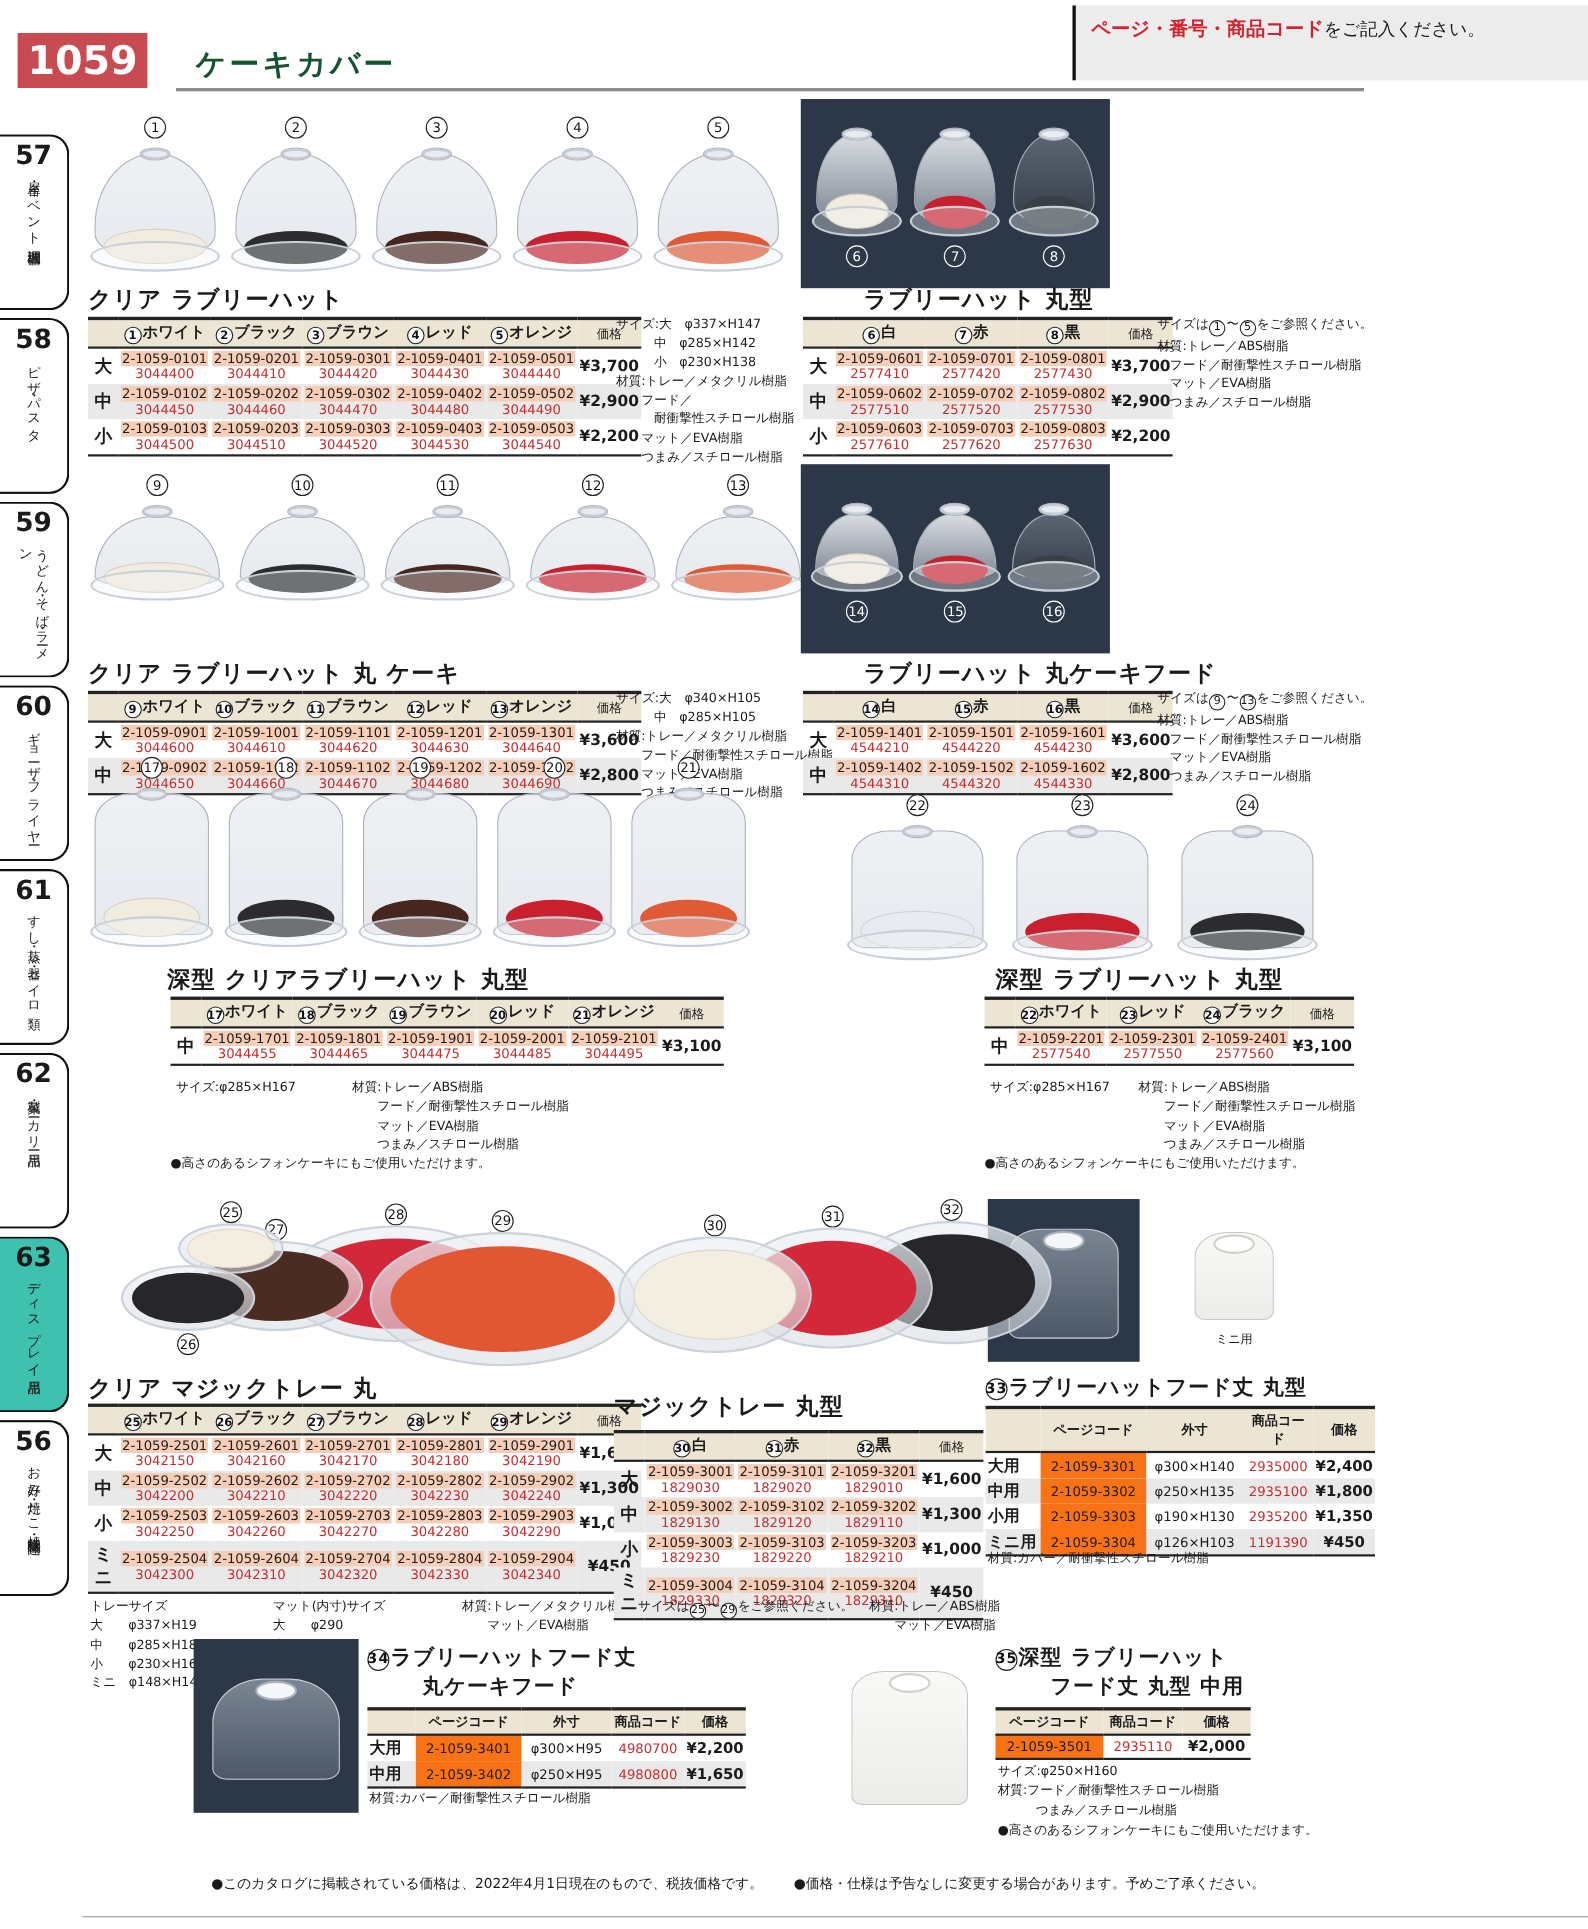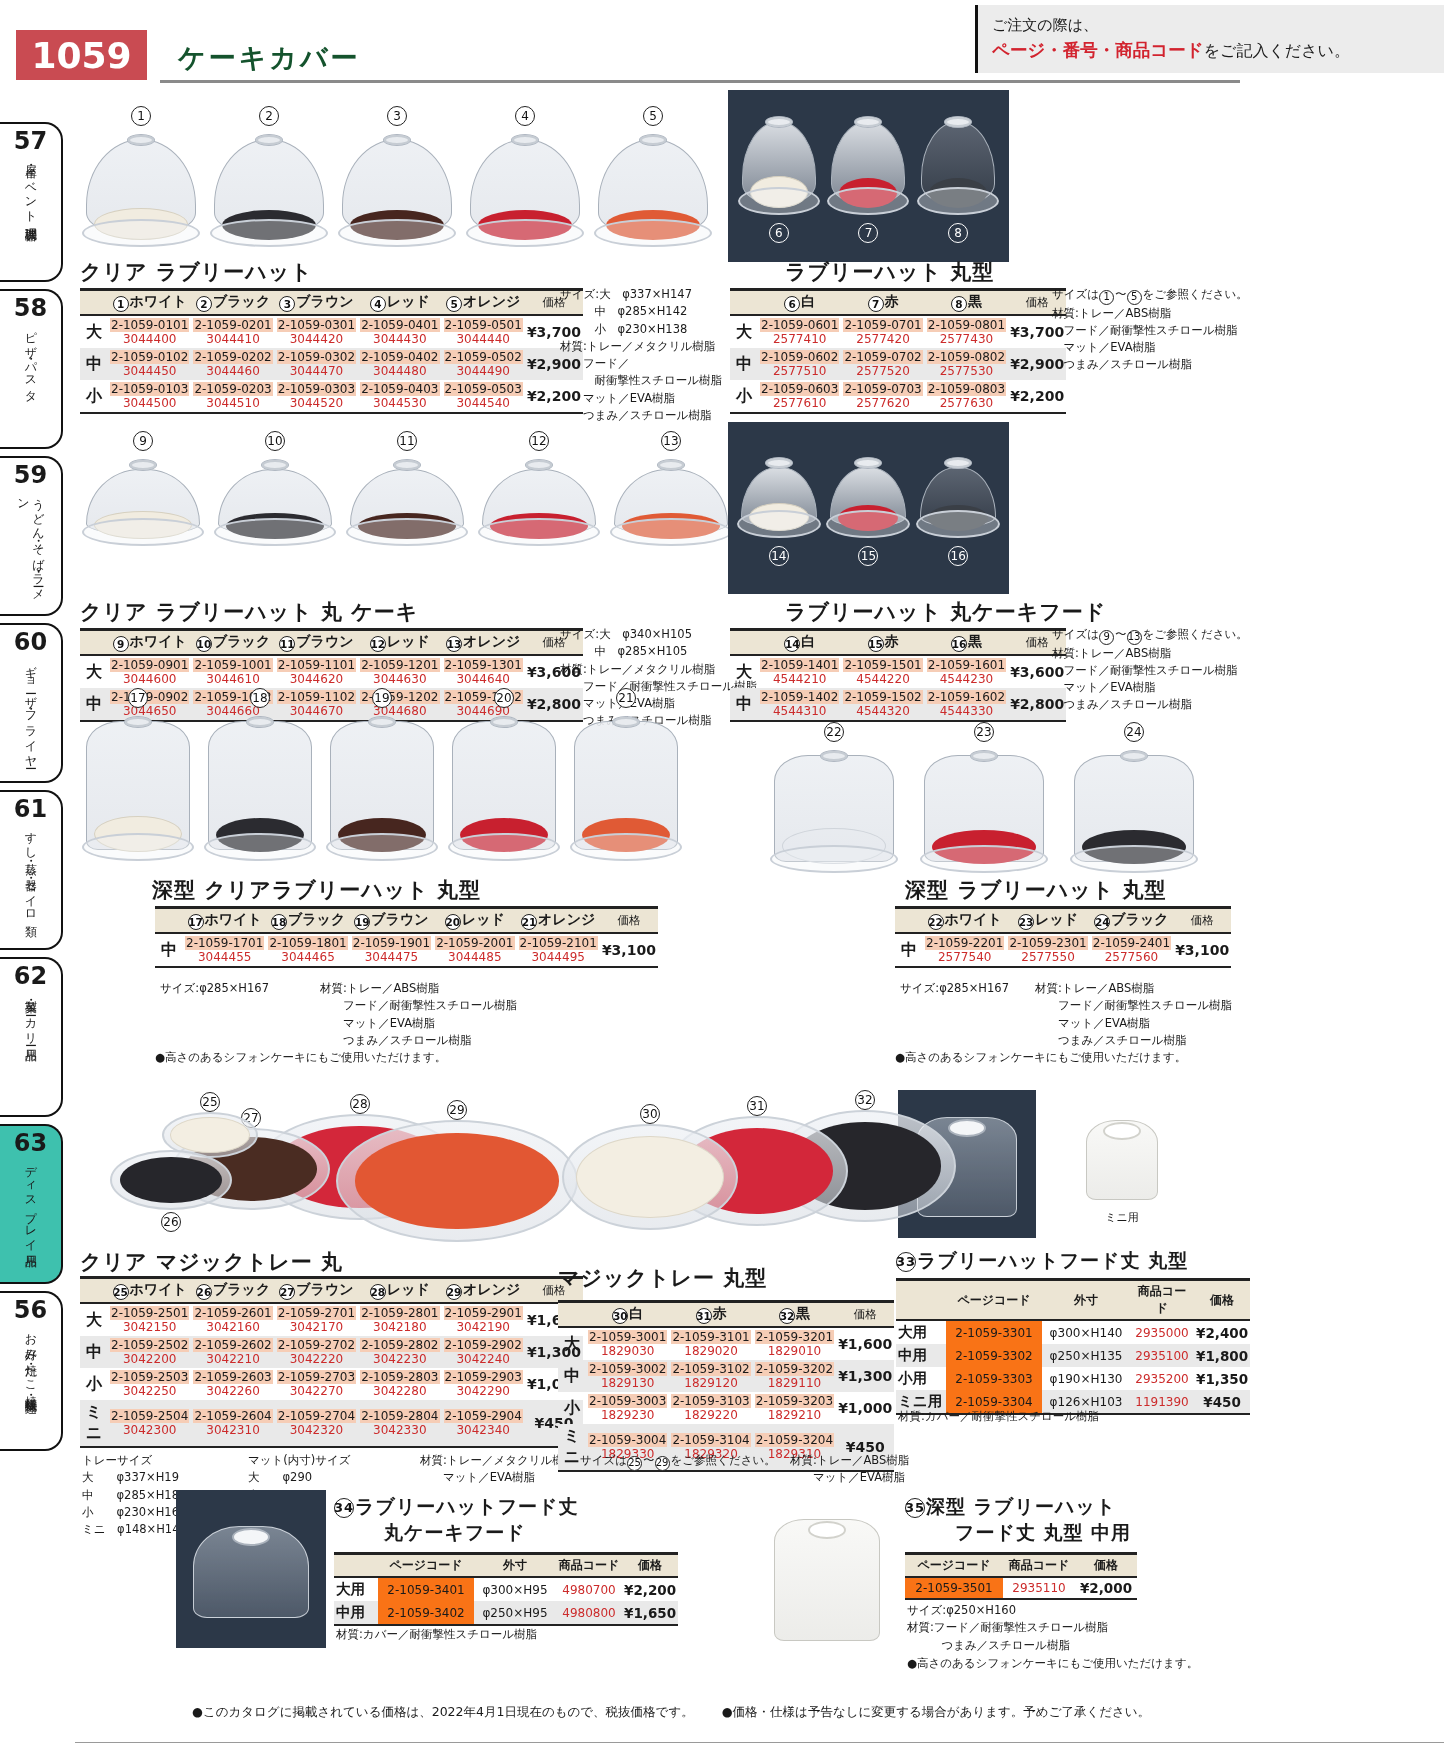--- a/index.html
+++ b/index.html
@@ -144,25 +144,24 @@
   
   .footer{font-size:12.5px;white-space:nowrap;}
   .footer span{margin-right:28px;}
   .botline{border-top:1.5px solid #9a9a9a;}
 </style>
 </head>
 <body>
 
 <div class="page">
 
-  <div class="abs pagenum" style="left:16px;top:30px;width:131px;height:50px;">1059</div>
+  <div class="abs pagenum" style="left:16px;top:30px;width:118px;height:50px;">1059</div>
   <div class="abs pagetitle" style="left:178px;top:40px;">ケーキカバー</div>
   <div class="abs hdr-line" style="left:160px;top:80px;width:1080px;"></div>
   <div class="abs ordernote" style="left:975px;top:5px;width:469px;height:68px;box-sizing:border-box;">
-    <div class="l1">ご注文の際は、</div>
     <div class="l2"><span class="red">ページ・番号・商品コード</span><span>をご記入ください。</span></div>
   </div>
 
   <div class="abs sidebar" id="sidebar">
       <div class="tab">
         <div class="tnum">57</div>
                    <div class="tlabel">屋台・イベント調理機器</div>
       </div>
       <div class="tab">
         <div class="tnum">58</div>

